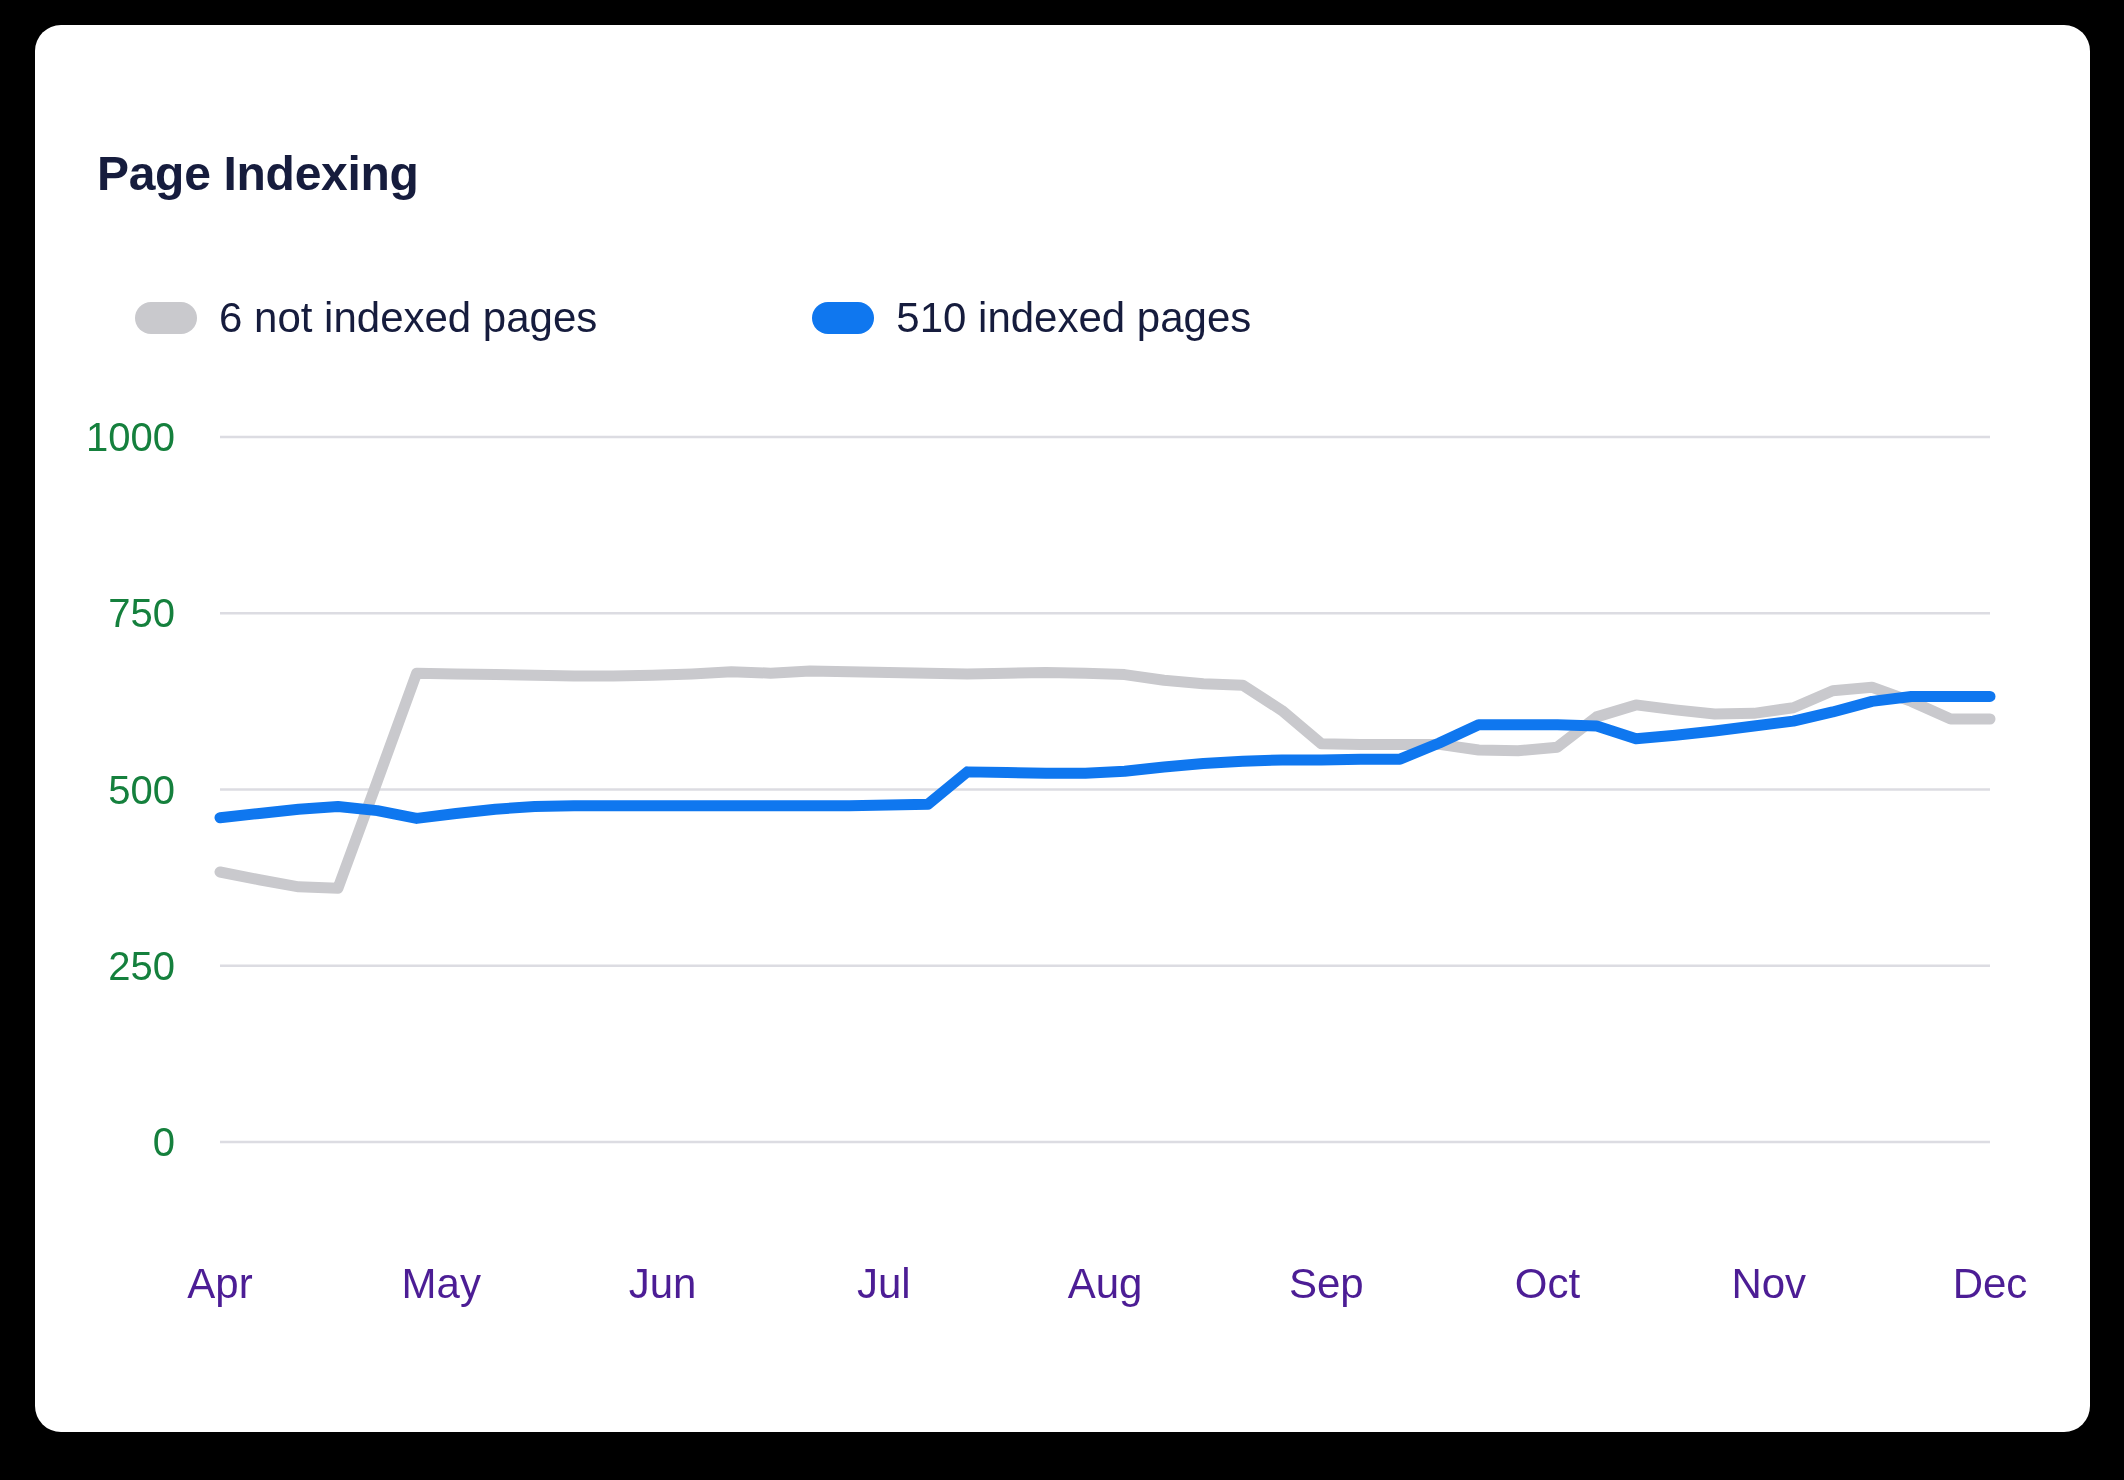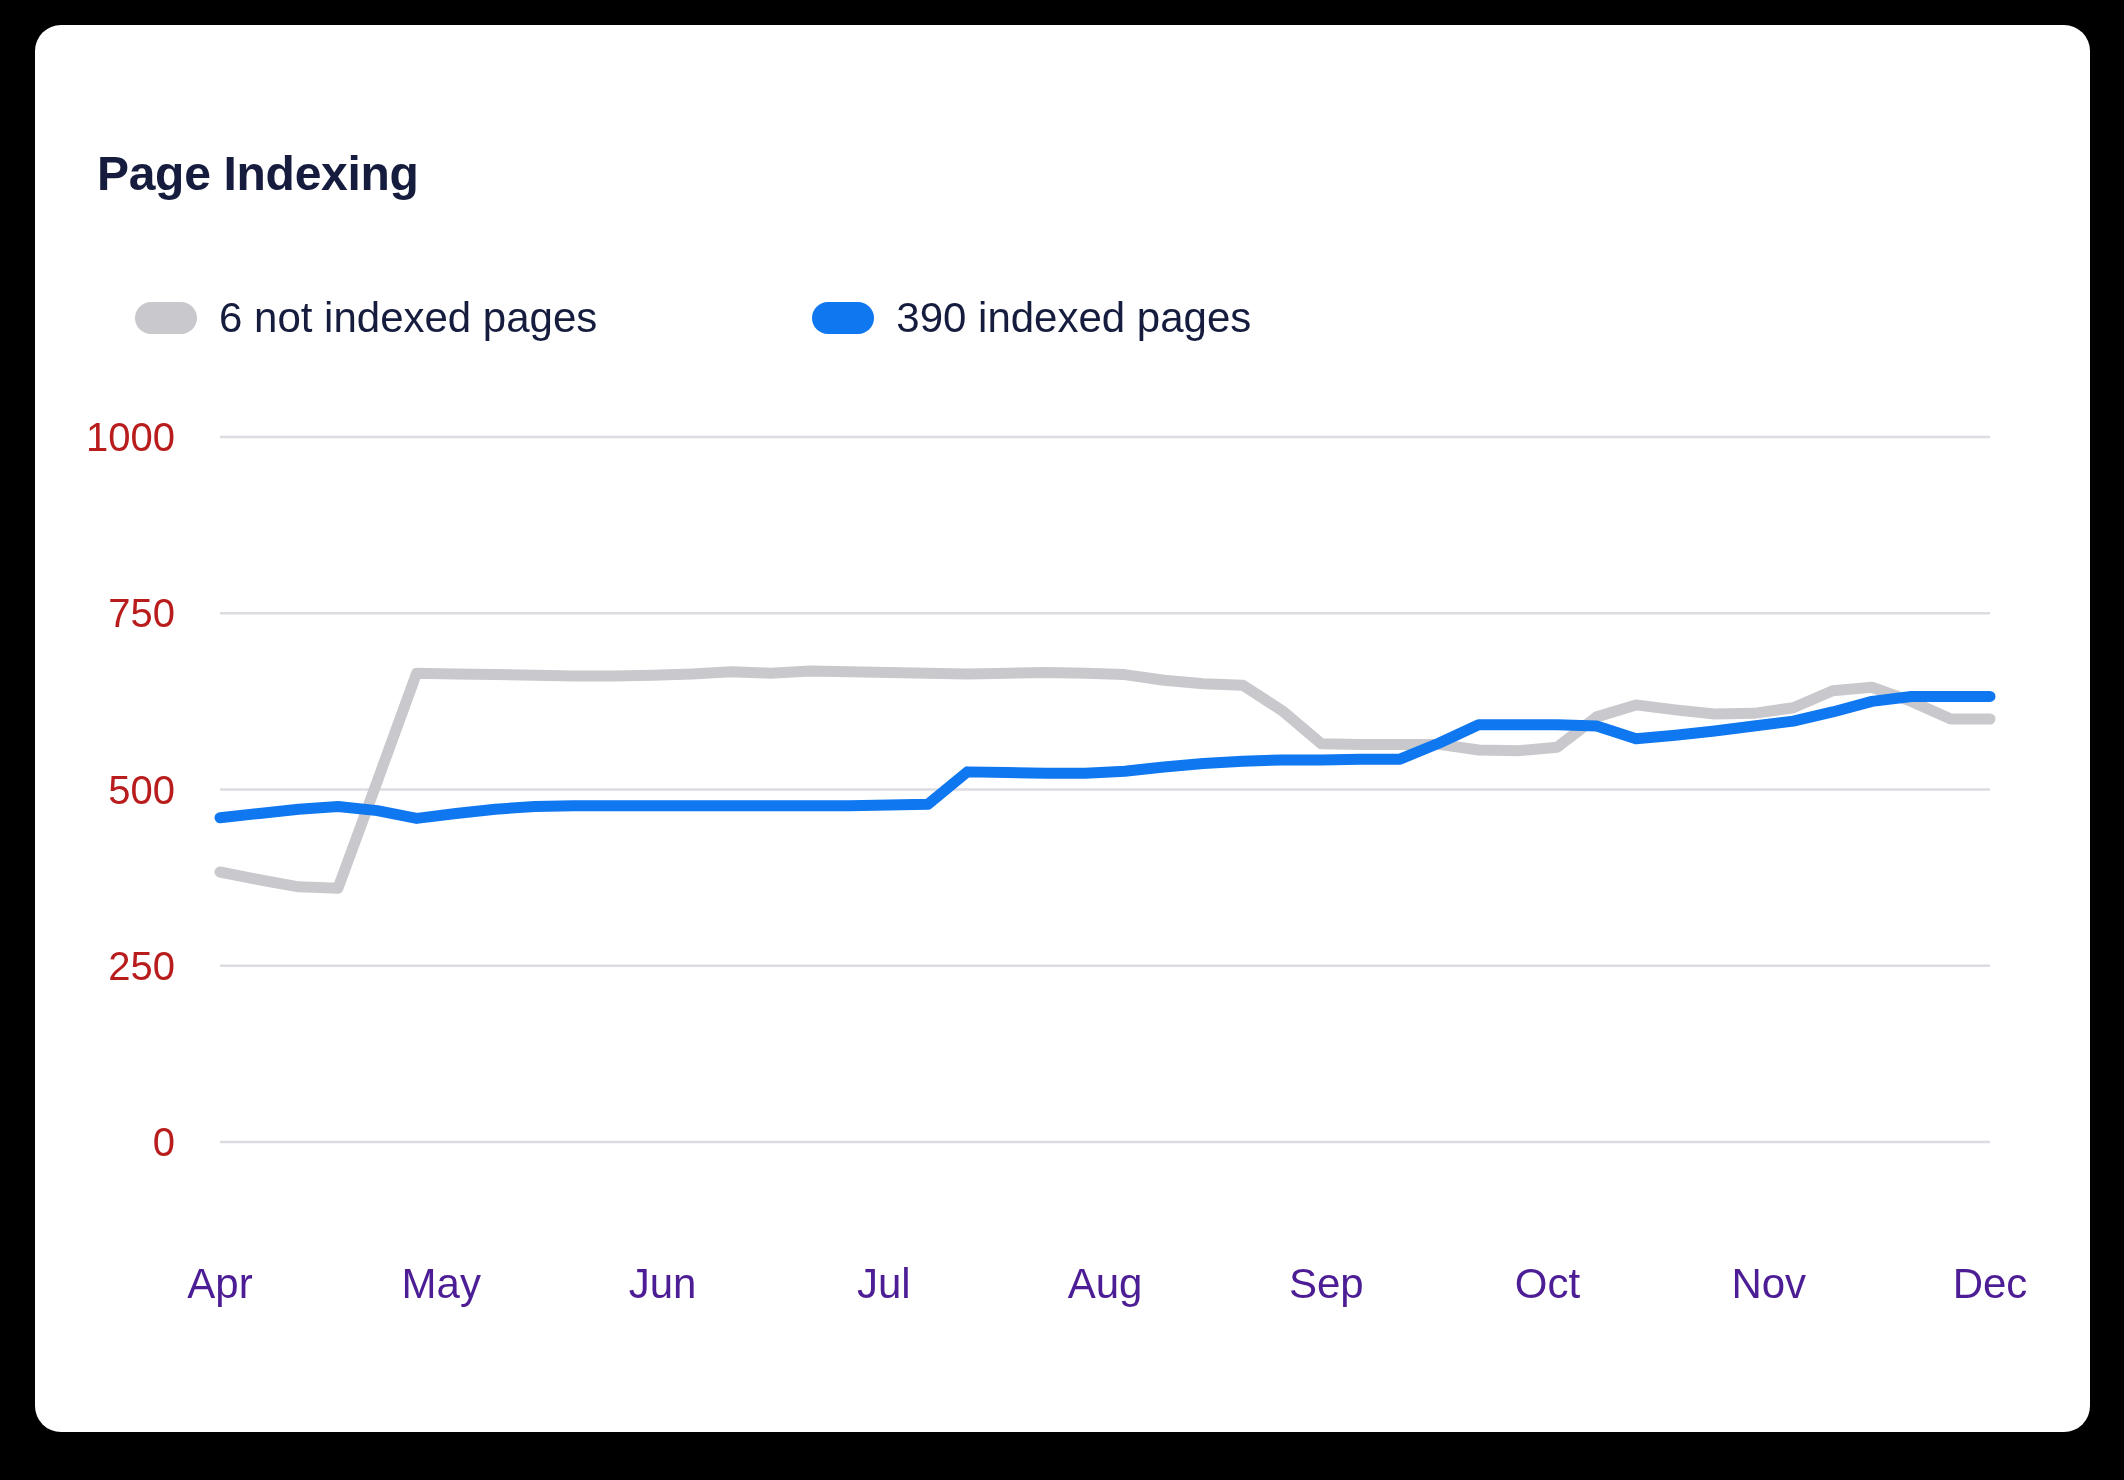--- a/index.html
+++ b/index.html
@@ -72,21 +72,21 @@
     width: 2055px;
     height: 1407px;
   }
   .ytick {
     position: absolute;
     right: 0;
     width: 140px;
     text-align: right;
     font-size: 40px;
     font-weight: 500;
-    color: #b91c1c;
+    color: #15803d;
     line-height: 1;
     transform: translateY(-50%);
   }
   .xtick {
     position: absolute;
     top: 1238px;
     font-size: 42px;
     font-weight: 500;
     color: #4c1d95;
     line-height: 1;
@@ -102,21 +102,21 @@
 
     <div class="chart-title">Page Indexing</div>
 
     <div class="legend">
       <div class="legend-item">
         <span class="swatch grey"></span>
         <span class="legend-label">6 not indexed pages</span>
       </div>
       <div class="legend-item">
         <span class="swatch blue"></span>
-        <span class="legend-label">390 indexed pages</span>
+        <span class="legend-label">510 indexed pages</span>
       </div>
     </div>
 
     <div class="plot" id="plot">
       <svg id="chart-svg" width="2055" height="1407">
           <line x1="185" x2="1955" y1="1117" y2="1117" stroke="#dcdce2" stroke-width="2.5"></line>
           <line x1="185" x2="1955" y1="940.75" y2="940.75" stroke="#dcdce2" stroke-width="2.5"></line>
           <line x1="185" x2="1955" y1="764.5" y2="764.5" stroke="#dcdce2" stroke-width="2.5"></line>
           <line x1="185" x2="1955" y1="588.25" y2="588.25" stroke="#dcdce2" stroke-width="2.5"></line>
           <line x1="185" x2="1955" y1="412" y2="412" stroke="#dcdce2" stroke-width="2.5"></line>

